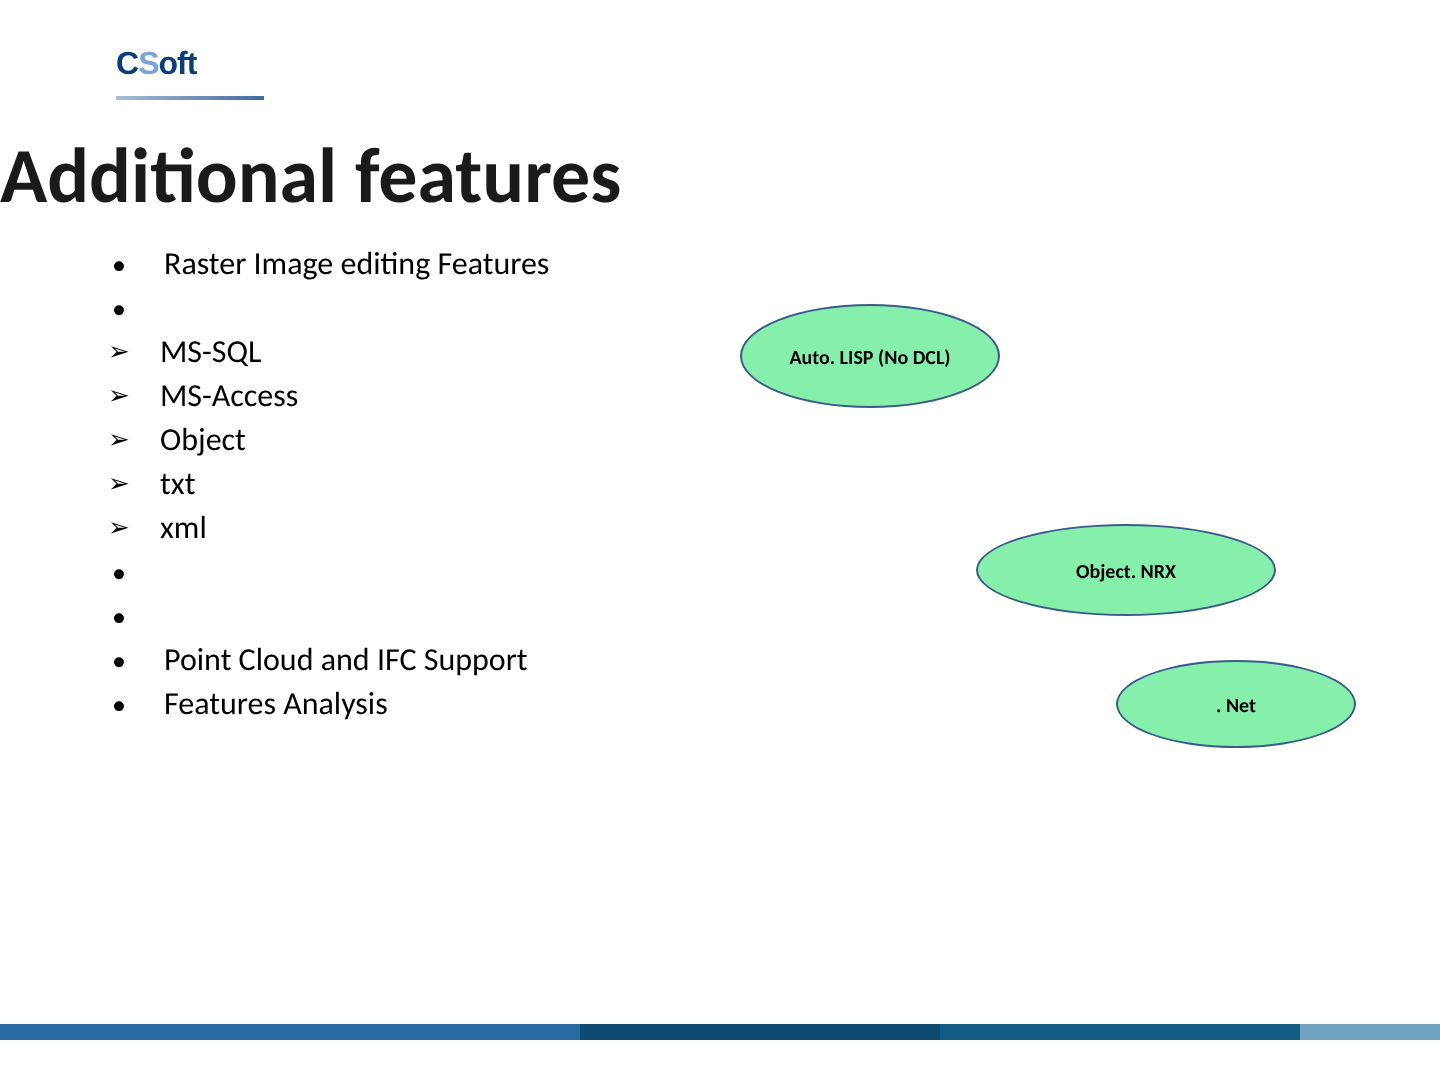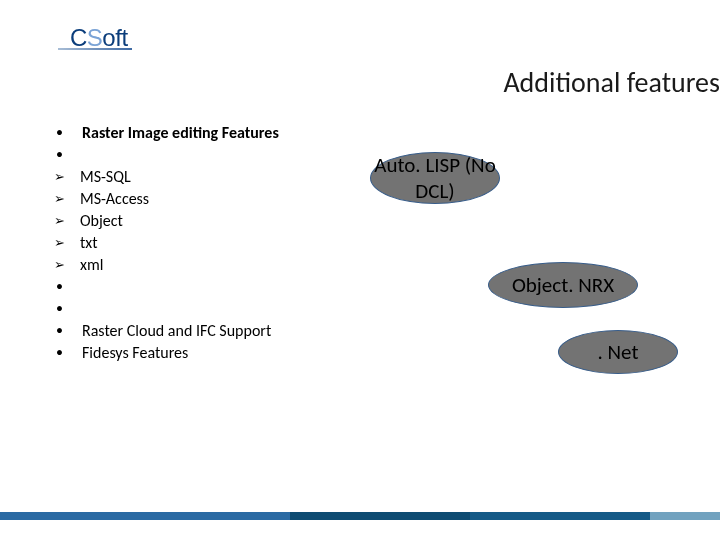--- a/index.html
+++ b/index.html
@@ -3,52 +3,52 @@
 <meta charset="utf-8">
 <style>
 html,body{margin:0;padding:0}
 body{
   width:720px;height:540px;
   font-family:Calibri,"Segoe UI",Arial,sans-serif;
   background:#fff;color:#000;box-sizing:border-box;overflow:hidden;
   position:relative;
 }
 .logo{
-  position:absolute;top:24px;left:70px;
-  font-family:Verdana,Arial,sans-serif;font-weight:normal;font-size:24px;
+  position:absolute;top:24px;left:58px;
+  font-family:Verdana,Arial,sans-serif;font-weight:bold;font-size:16px;
   letter-spacing:-0.5px;
 }
 .logo .c{color:#0b3d7b}
 .logo .s{color:#7aa3d6}
 .logo .oft{color:#0b3d7b}
 .logo-underline{
   position:absolute;top:48px;left:58px;width:74px;height:2px;
   background:linear-gradient(to right,#a8bdd6,#3f6aa3);
 }
 .title{
   position:absolute;top:65px;left:0;width:720px;
-  text-align:right;font-size:28px;color:#1a1a1a;font-weight:400;
+  text-align:left;font-size:39px;color:#1a1a1a;font-weight:700;
 }
 .content{
   position:absolute;top:122px;left:54px;width:610px;
 }
 ul.list{list-style:none;margin:0;padding:0}
 ul.list li{
   display:flex;align-items:flex-start;
   font-size:16px;line-height:22px;color:#000;
 }
 ul.list li .bullet{width:26px;flex:none;text-align:left}
 ul.list li .bullet.dot{font-size:14px;padding-left:2px}
 ul.list li .bullet.arrow{color:#000;font-size:13px}
-ul.list li .label.bold{font-weight:bold}
+ul.list li .label.bold{font-weight:normal}
 .ovals{position:absolute;top:152px;left:360px;width:340px;height:300px}
 .oval{
   position:absolute;border:1.5px solid #385d8a;border-radius:50%;
-  background:#737373;display:flex;align-items:center;justify-content:center;
-  font-size:21px;font-weight:normal;color:#000;text-align:center;
+  background:#86efac;display:flex;align-items:center;justify-content:center;
+  font-size:10px;font-weight:bold;color:#000;text-align:center;
 }
 .oval.a{top:0;left:10px;width:128px;height:50px}
 .oval.b{top:58px;left:58px;width:128px;height:44px}
 .oval.c{top:110px;left:128px;width:148px;height:44px}
 .oval.d{top:178px;left:198px;width:118px;height:42px}
 .footer{
   position:absolute;left:0;bottom:20px;width:720px;height:8px;
   display:flex;
 }
 .footer .seg{height:8px}
@@ -97,25 +97,25 @@
         <span class="label">xml</span>
       </li>
       <li>
         <span class="bullet dot">•</span>
       </li>
       <li>
         <span class="bullet dot">•</span>
       </li>
       <li>
         <span class="bullet dot">•</span>
-        <span class="label">Raster Cloud and IFC Support</span>
+        <span class="label">Point Cloud and IFC Support</span>
       </li>
       <li>
         <span class="bullet dot">•</span>
-        <span class="label">Fidesys Features</span>
+        <span class="label">Features Analysis</span>
       </li>
     </ul>
 </div>
 
 <div class="ovals">
   <div class="oval a">Auto. LISP (No DCL)</div>
   <div class="oval c">Object. NRX</div>
   <div class="oval d">. Net</div>
 </div>
 

